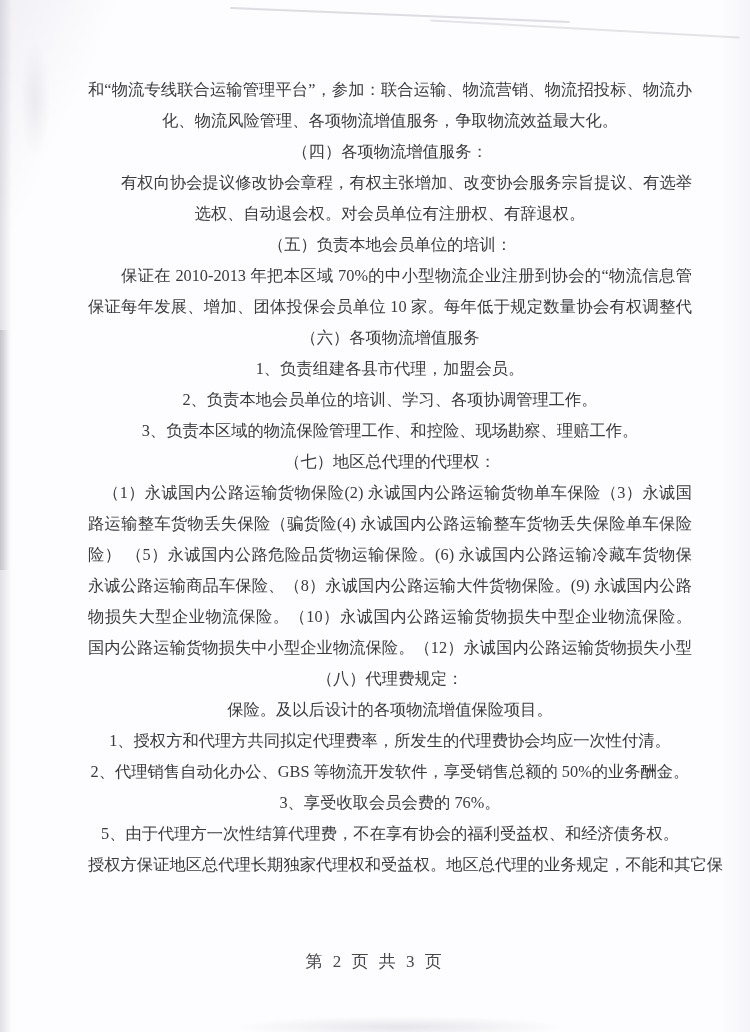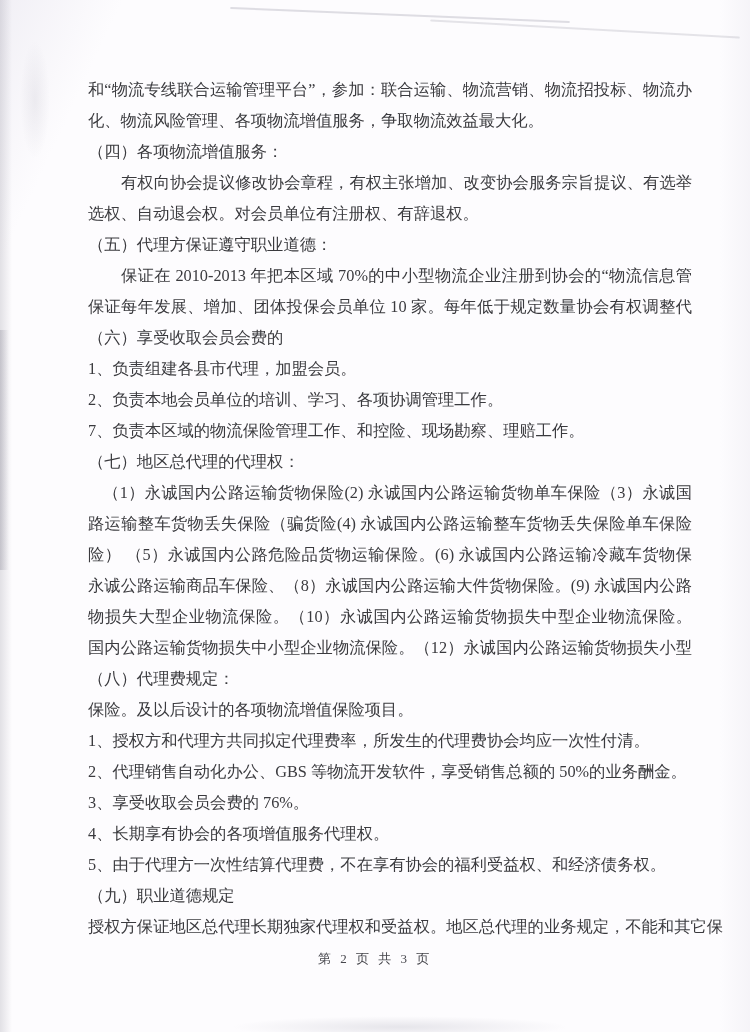--- a/index.html
+++ b/index.html
@@ -45,33 +45,33 @@
     background: radial-gradient(ellipse at center, rgba(140,138,156,0.12), rgba(140,138,156,0) 70%);
   }
   
   .doc {
     position: absolute; left: 88px; top: 74px; width: 604px;
     color: #3a3a3e;
     font-size: 16.3px;
     line-height: 31px;
     text-rendering: optimizeLegibility;
   }
-  .ln { height: 31px; white-space: nowrap; overflow: visible; }
+  .ln { height: 31px; white-space: nowrap; overflow: visible; text-align: center; }
   .ln.fill {
     white-space: normal;
     text-align: justify;
     text-align-last: justify;
     overflow: hidden;
   }
   .ind1 { text-indent: 33px; }
   .ind2 { text-indent: 15px; }
   .footer {
     position: absolute; left: 0; top: 950px; width: 750px;
     text-align: center;
-    font-size: 13px;
+    font-size: 17px;
     letter-spacing: 3px;
     color: #46464c;
   }
 </style>
 </head>
 <body>
 
 <div class="page">
 
   <div class="edge-left"></div>
@@ -80,40 +80,38 @@
   <div class="crease-top-2"></div>
   <div class="smudge-topleft"></div>
   <div class="smudge-bottom"></div>
 
   <main class="doc">
     <div class="ln fill">和“物流专线联合运输管理平台”，参加：联合运输、物流营销、物流招投标、物流办公自动</div>
     <div class="ln">化、物流风险管理、各项物流增值服务，争取物流效益最大化。</div>
     <div class="ln">（四）各项物流增值服务：</div>
     <div class="ln ind1 fill">有权向协会提议修改协会章程，有权主张增加、改变协会服务宗旨提议、有选举权、当</div>
     <div class="ln">选权、自动退会权。对会员单位有注册权、有辞退权。</div>
-    <div class="ln">（五）代理方保证遵守职业道德：</div>
+    <div class="ln">（五）负责本地会员单位的培训：</div>
     <div class="ln ind1 fill">保证在 2010-2013 年把本区域 70%的中小型物流企业注册到协会的“物流信息管理网”。</div>
     <div class="ln fill">保证每年发展、增加、团体投保会员单位 10 家。每年低于规定数量协会有权调整代理权。</div>
-    <div class="ln">（六）享受收取会员会费的</div>
+    <div class="ln">（六）各项物流增值服务</div>
     <div class="ln">1、负责组建各县市代理，加盟会员。</div>
     <div class="ln">2、负责本地会员单位的培训、学习、各项协调管理工作。</div>
-    <div class="ln">7、负责本区域的物流保险管理工作、和控险、现场勘察、理赔工作。</div>
+    <div class="ln">3、负责本区域的物流保险管理工作、和控险、现场勘察、理赔工作。</div>
     <div class="ln">（七）地区总代理的代理权：</div>
     <div class="ln ind2 fill">（1）永诚国内公路运输货物保险(2) 永诚国内公路运输货物单车保险（3）永诚国内公</div>
     <div class="ln fill">路运输整车货物丢失保险（骗货险(4) 永诚国内公路运输整车货物丢失保险单车保险（骗货</div>
     <div class="ln fill">险） （5）永诚国内公路危险品货物运输保险。(6) 永诚国内公路运输冷藏车货物保险（7）</div>
     <div class="ln fill">永诚公路运输商品车保险、（8）永诚国内公路运输大件货物保险。(9) 永诚国内公路运输货</div>
     <div class="ln fill">物损失大型企业物流保险。（10）永诚国内公路运输货物损失中型企业物流保险。（11）永诚</div>
     <div class="ln fill">国内公路运输货物损失中小型企业物流保险。（12）永诚国内公路运输货物损失小型企业物流</div>
     <div class="ln">（八）代理费规定：</div>
     <div class="ln">保险。及以后设计的各项物流增值保险项目。</div>
     <div class="ln">1、授权方和代理方共同拟定代理费率，所发生的代理费协会均应一次性付清。</div>
     <div class="ln">2、代理销售自动化办公、GBS 等物流开发软件，享受销售总额的 50%的业务酬金。</div>
     <div class="ln">3、享受收取会员会费的 76%。</div>
-    <div class="ln">4、长期享有协会的各项增值服务代理权。</div>
     <div class="ln">5、由于代理方一次性结算代理费，不在享有协会的福利受益权、和经济债务权。</div>
-    <div class="ln">（九）职业道德规定</div>
     <div class="ln">授权方保证地区总代理长期独家代理权和受益权。地区总代理的业务规定，不能和其它保</div>
   </main>
 
   <div class="footer">第 2 页 共 3 页</div>
 
 </div>
 
 </body></html>

